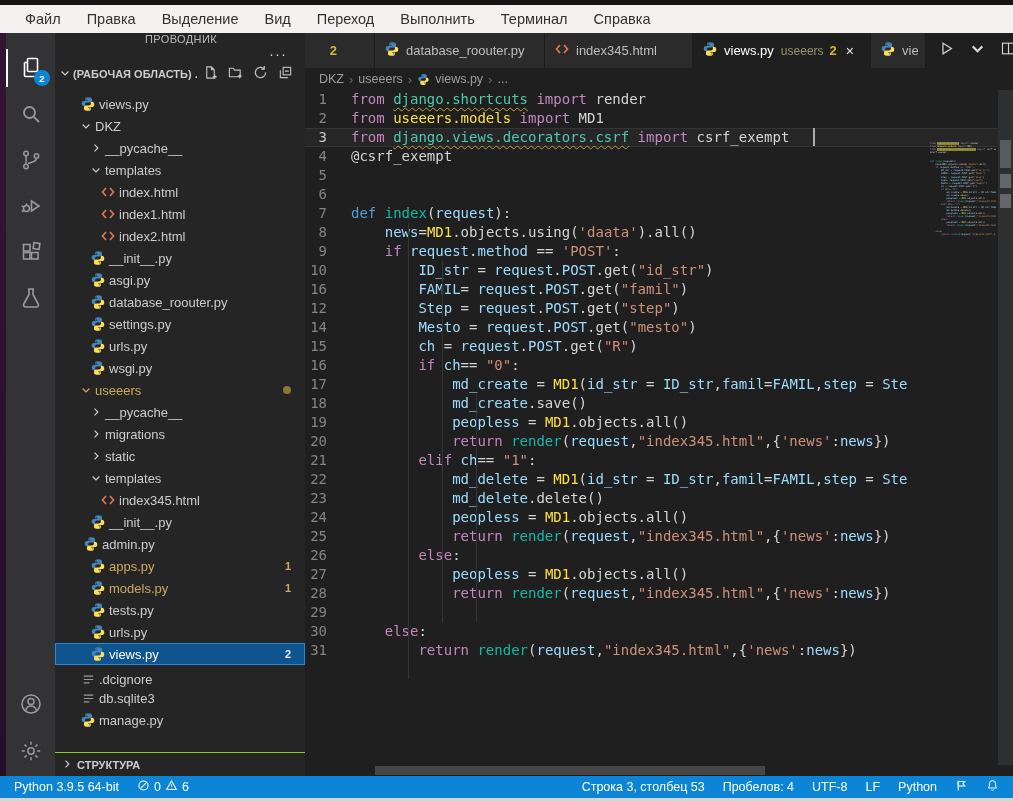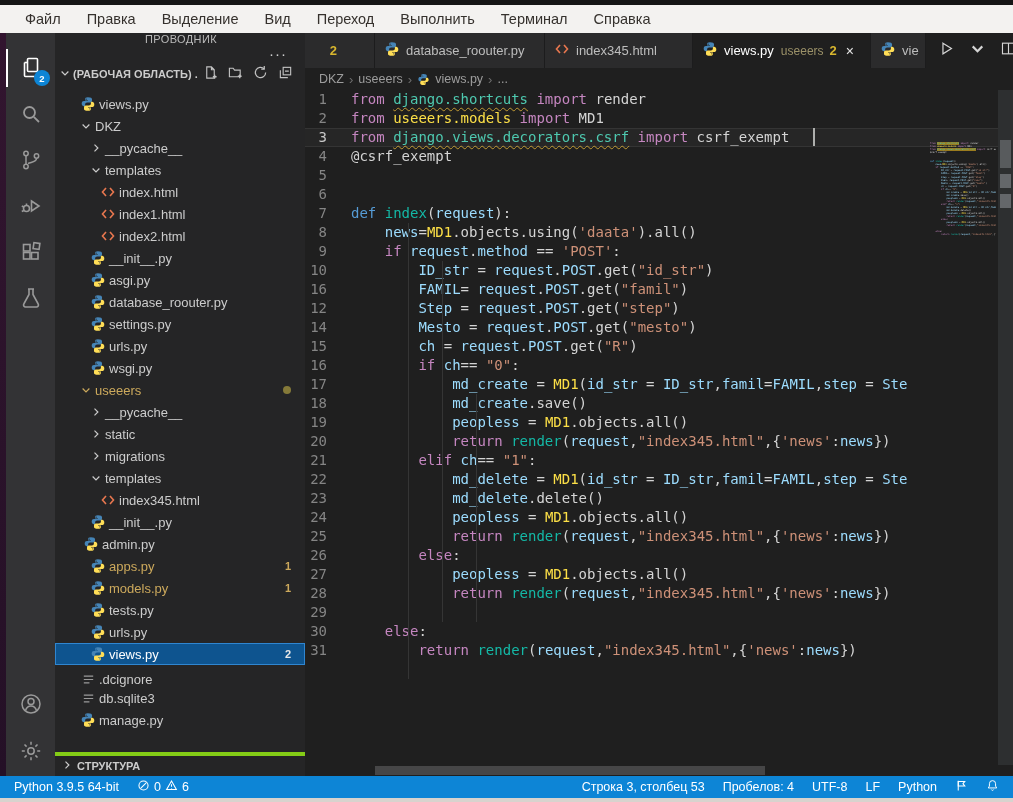--- a/index.html
+++ b/index.html
@@ -40,21 +40,21 @@
   .tree-row { height:22px; display:flex; align-items:center; font-size:13px; color:#cccccc;
               position:relative; white-space:nowrap; }
   .tree-row .chev { width:14px; display:flex; justify-content:center; flex:none; }
   .tree-row .ficon { width:18px; display:flex; justify-content:center; flex:none; }
   .tree-row .lbl { margin-left:2px; }
   .tree-row.mod { color:#cca95c; }
   .tree-row.selected { background:#0e548f; box-shadow:inset 0 0 0 1px #2f86d1; color:#ffffff; }
   .row-badge { position:absolute; right:14px; font-size:11px; color:#cca95c; font-weight:bold; }
   .tree-row.selected .row-badge { color:#e8e8e8; }
   .dot-badge { position:absolute; right:14px; width:8px; height:8px; border-radius:50%; background:#857a39; }
-  .outline-row { position:absolute; bottom:0; left:0; right:0; height:24px; border-top:4px solid #84cc16;
+  .outline-row { position:absolute; bottom:0; left:0; right:0; height:24px; border-top:1px solid #84cc16;
                  display:flex; align-items:center; padding-left:6px; }
   .outline-label { font-size:11px; font-weight:bold; color:#cccccc; margin-left:4px; }
 
   
   .editor { flex:1; position:relative; background:#1f1f1f; overflow:hidden; }
   .tabbar { height:35px; background:#1c1c1d; display:flex; position:relative; }
   .tab { height:35px; display:flex; align-items:center; padding:0 9px; background:#2b2b2c;
          border-right:1px solid #1c1c1d; font-size:13px; color:#bdbdbd; overflow:hidden; flex:none; }
   .tab.active { background:#1f1f1f; color:#ffffff; }
   .tab .ticon { margin-right:6px; flex:none; }
@@ -338,29 +338,29 @@
               </svg>
             </span>
             <span class="lbl">__pycache__</span>
           </div>
           <div class="tree-row" style="padding-left: 34px;">
             <span class="chev">
               <svg width="12" height="12" viewBox="0 0 16 16" fill="none" stroke="currentColor" stroke-width="1.6">
                 <path d="M6 3.5 10.5 8 6 12.5"></path>
               </svg>
             </span>
+            <span class="lbl">migrations</span>
+          </div>
+          <div class="tree-row" style="padding-left: 34px;">
+            <span class="chev">
+              <svg width="12" height="12" viewBox="0 0 16 16" fill="none" stroke="currentColor" stroke-width="1.6">
+                <path d="M6 3.5 10.5 8 6 12.5"></path>
+              </svg>
+            </span>
             <span class="lbl">static</span>
-          </div>
-          <div class="tree-row" style="padding-left: 34px;">
-            <span class="chev">
-              <svg width="12" height="12" viewBox="0 0 16 16" fill="none" stroke="currentColor" stroke-width="1.6">
-                <path d="M6 3.5 10.5 8 6 12.5"></path>
-              </svg>
-            </span>
-            <span class="lbl">migrations</span>
           </div>
           <div class="tree-row" style="padding-left: 34px;">
             <span class="chev">
               <svg width="12" height="12" viewBox="0 0 16 16" fill="none" stroke="currentColor" stroke-width="1.6">
                 <path d="M3.5 6l4.5 4.5L12.5 6"></path>
               </svg>
             </span>
             <span class="lbl">templates</span>
           </div>
           <div class="tree-row" style="padding-left: 44px;">

